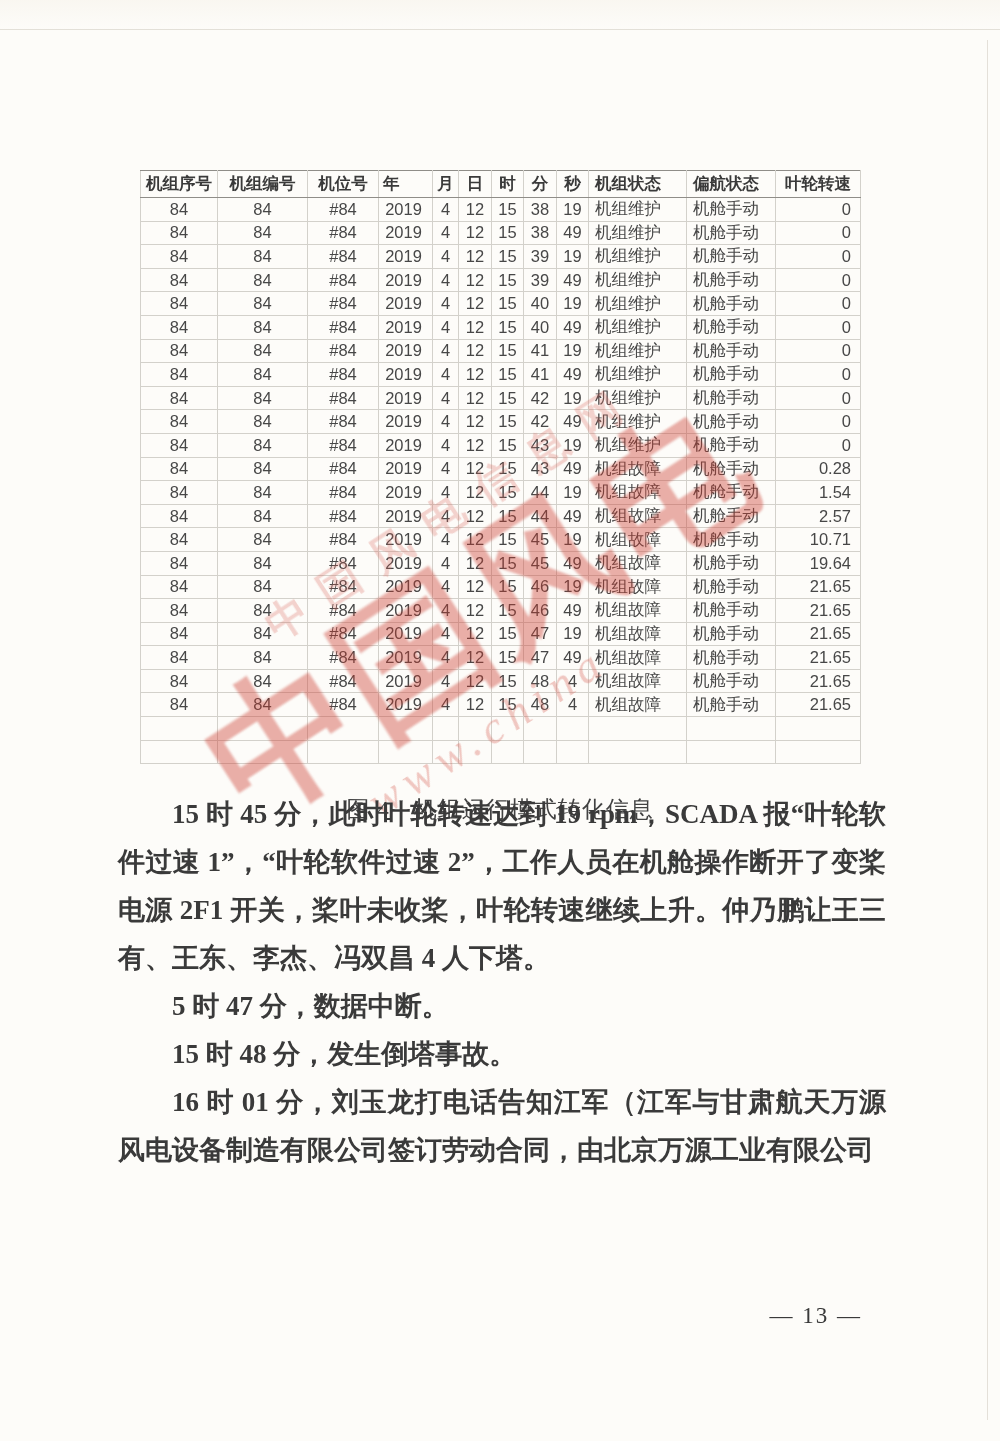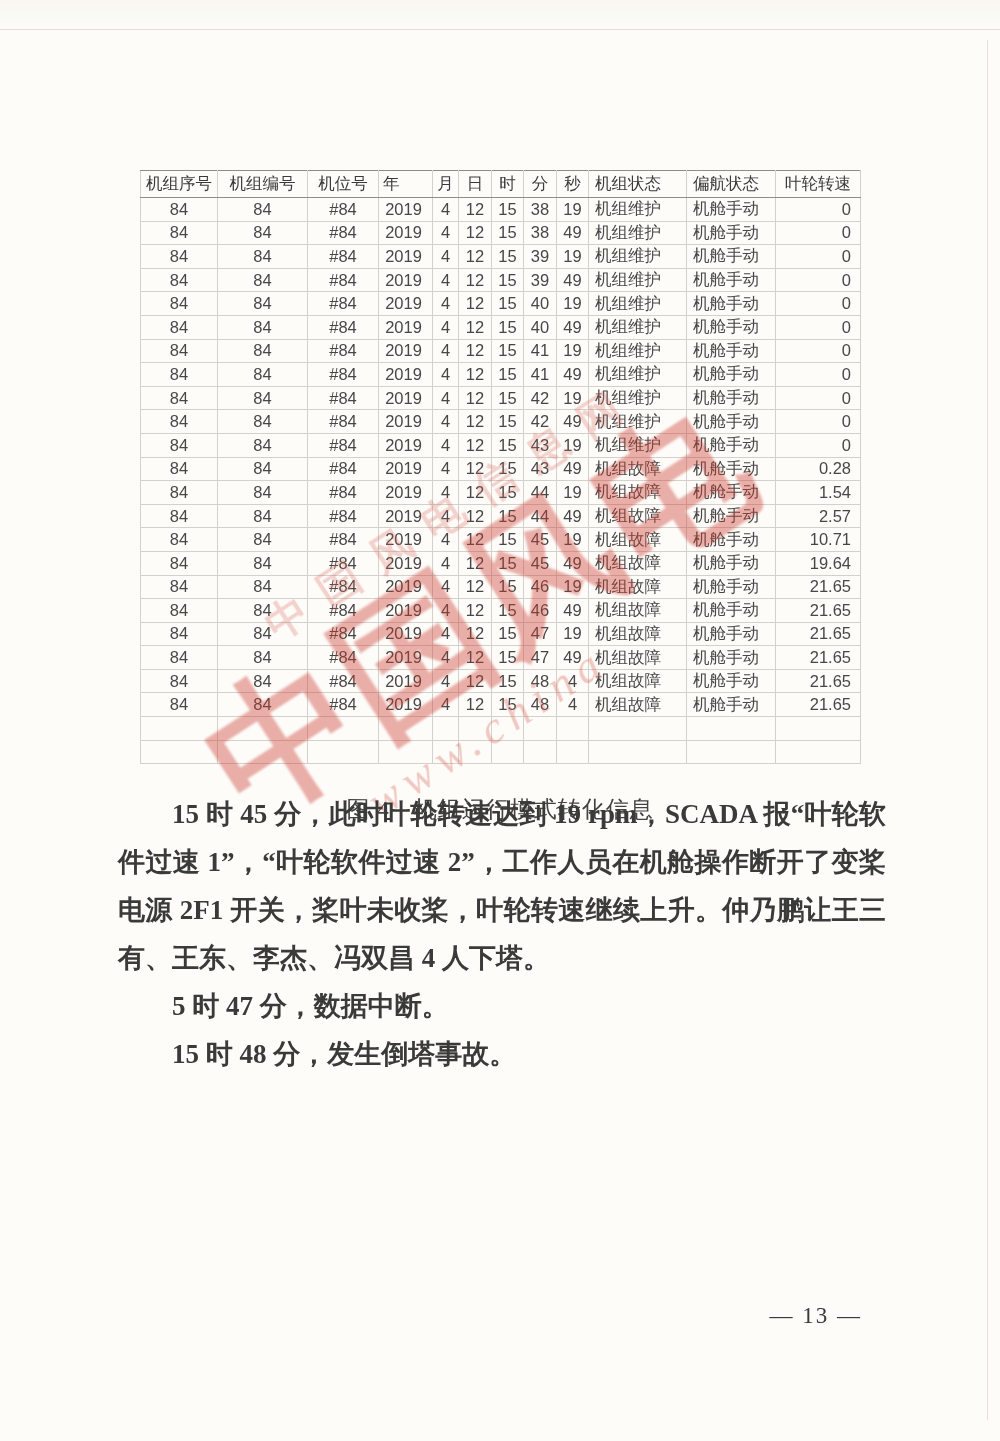--- a/index.html
+++ b/index.html
@@ -37,21 +37,21 @@
     font-size:16.5px; color:#474747;
     border:1px solid #9e9c97;
   }
   table.log th, table.log td {
     border:1px solid #d3d1cb;
     height:23.6px; padding:0 2px;
     white-space:nowrap; overflow:hidden;
     font-weight:normal;
   }
   table.log thead th {
-    height:27px; font-weight:400; color:#3a3a3a;
+    height:27px; font-weight:700; color:#3a3a3a;
     border-bottom:1.5px solid #8f8d88;
     border-top:1px solid #8f8d88;
   }
   
   table.log th:nth-child(-n+3), table.log td:nth-child(-n+3) { text-align:center; }
   table.log th:nth-child(4) { text-align:left; padding-left:4px; }
   table.log td:nth-child(4) { text-align:center; padding-right:6px; }
   table.log th:nth-child(n+5):nth-child(-n+9),
   table.log td:nth-child(n+5):nth-child(-n+9) { text-align:center; }
   table.log th:nth-child(10), table.log td:nth-child(10),
@@ -500,17 +500,18 @@
     <div class="wm-big">中国风电</div>
     <div class="wm-url">www.china</div>
   </div>
 
   <div class="caption">图 4　机组运行模式转化信息</div>
 
   <div class="body-text">
       <p>15 时 45 分，此时叶轮转速达到 19 rpm，SCADA 报“叶轮软件过速 1”，“叶轮软件过速 2”，工作人员在机舱操作断开了变桨电源 2F1 开关，桨叶未收桨，叶轮转速继续上升。仲乃鹏让王三有、王东、李杰、冯双昌 4 人下塔。</p>
       <p>5 时 47 分，数据中断。</p>
       <p>15 时 48 分，发生倒塔事故。</p>
+      <p>16 时 01 分，刘玉龙打电话告知江军（江军与甘肃航天万源风电设备制造有限公司签订劳动合同，由北京万源工业有限公司</p>
     </div>
 
   <div class="page-number">— 13 —</div>
 
 </div>
 
 </body></html>

